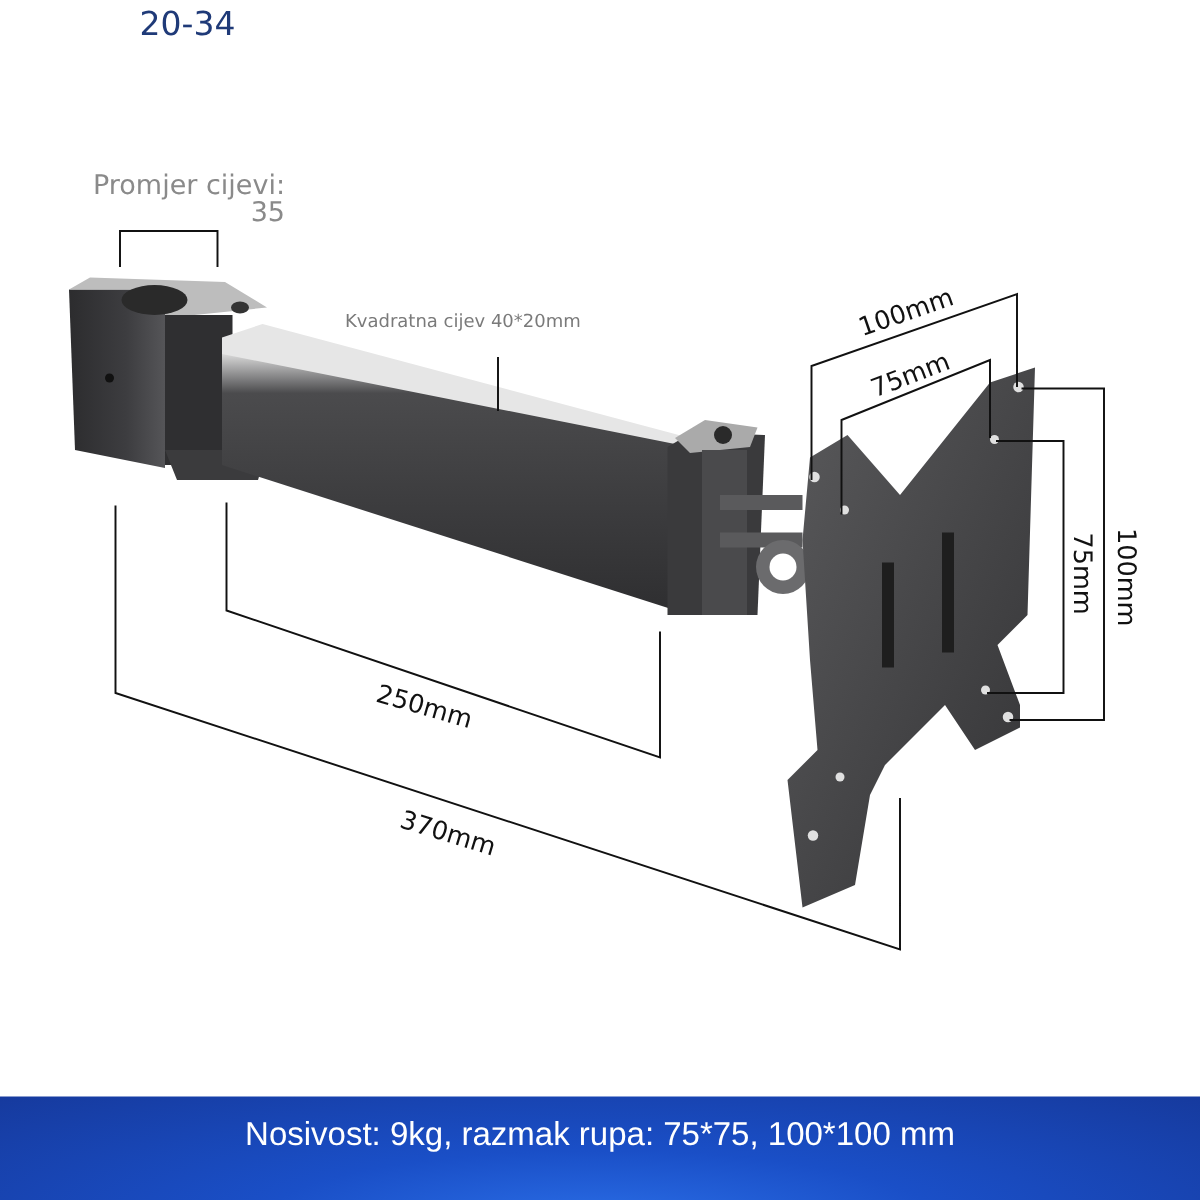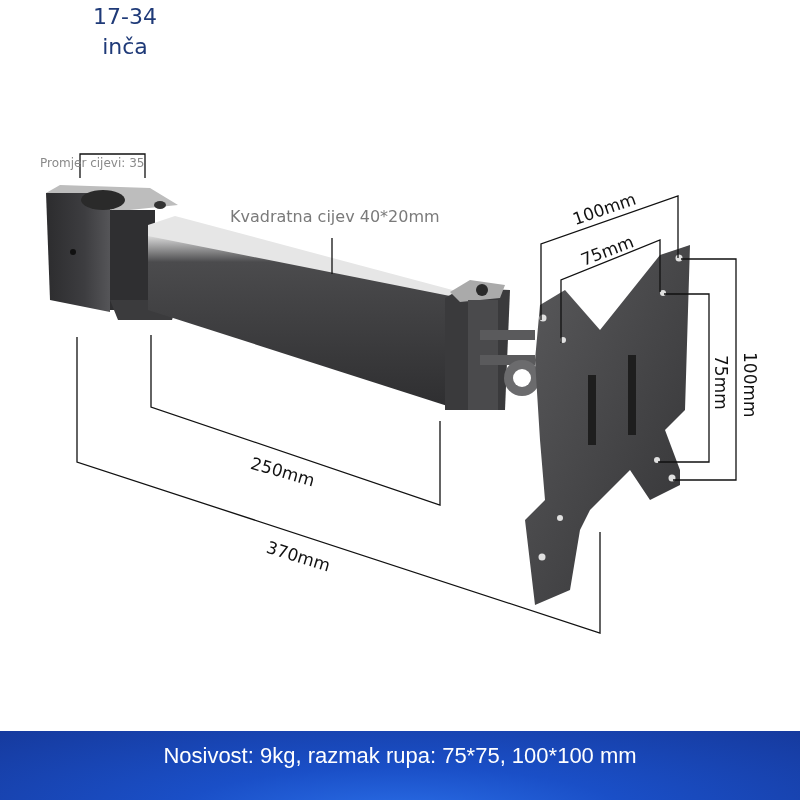--- a/index.html
+++ b/index.html
@@ -1,20 +1,20 @@
 <!DOCTYPE html>
 <html><head>
 <meta charset="utf-8">
 <style>
   html,body{margin:0;padding:0;}
   body{width:800px;height:800px;position:relative;overflow:hidden;background:#ffffff;font-family:"DejaVu Sans","Liberation Sans",sans-serif;}
   .abs{position:absolute;}
   .size-title{left:30px;top:2px;width:190px;text-align:center;color:#1f3a78;font-size:22px;line-height:30px;}
-  .tube-dia{left:40px;top:115px;width:150px;text-align:left;color:#8a8a8a;font-size:12px;line-height:18px;margin-top:39px;}
-  .tube-label{left:230px;top:207px;color:#7a7a7a;font-size:16px;white-space:nowrap;}
+  .tube-dia{left:40px;top:115px;width:150px;text-align:right;color:#8a8a8a;font-size:18px;line-height:18px;}
+  .tube-label{left:230px;top:207px;color:#7a7a7a;font-size:12px;white-space:nowrap;}
   .dim{color:#111;font-size:17px;white-space:nowrap;transform-origin:left top;}
   .footer{left:0;top:731px;width:800px;height:83px;background:radial-gradient(ellipse at 50% 100%,#2a6de6 0%,#1a4fc7 40%,#163a9e 100%);}
   .footer-text{position:absolute;left:0;top:12px;width:800px;text-align:center;color:#ffffff;font-size:22px;font-family:"Liberation Sans","DejaVu Sans",sans-serif;}
   svg{position:absolute;left:0;top:0;}
 </style>
 </head>
 <body>
 
 <svg width="800" height="800">
   <defs>
@@ -88,22 +88,21 @@
 
     <polyline points="681,259 736,259 736,480 673,480"></polyline>
 
     <polyline points="151,335 151,407 440,505 440,421"></polyline>
 
     <polyline points="77,337 77,462 600,633 600,532"></polyline>
   </g>
 </svg>
 
 <div class="abs size-title">
-  <div>17-34</div>
-  <div>inča</div>
+  <div>20-34</div>
 </div>
 
 <div class="abs tube-dia">
   <div>Promjer cijevi: 35</div>
 </div>
 
 <div class="abs tube-label">Kvadratna cijev 40*20mm</div>
 
 <div class="abs dim" style="left:570px;top:210px;transform:rotate(-19deg);">100mm</div>
 <div class="abs dim" style="left:578px;top:251px;transform:rotate(-21deg);">75mm</div>

